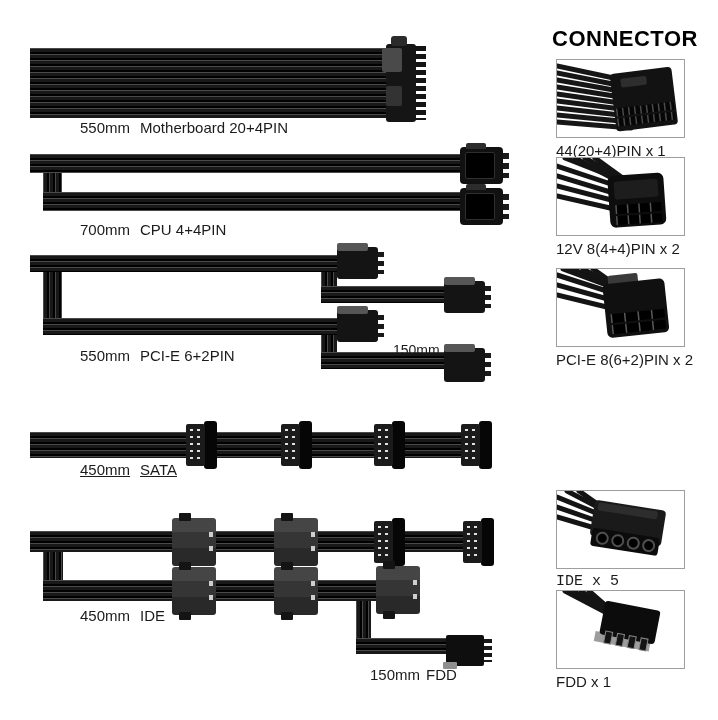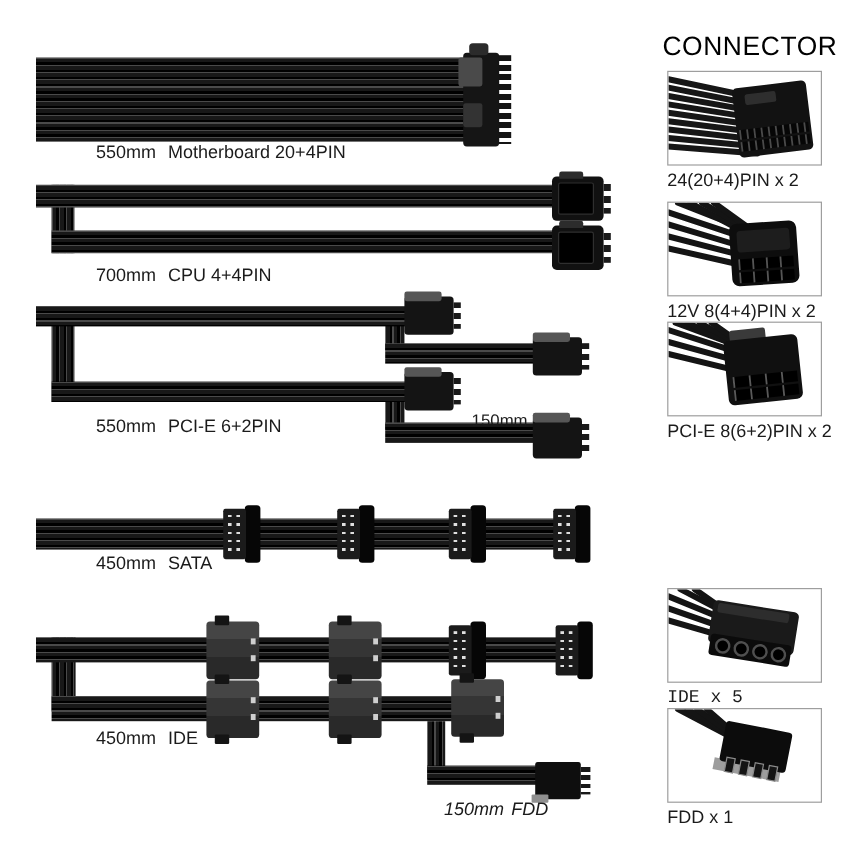--- a/index.html
+++ b/index.html
@@ -35,21 +35,21 @@
   .fdd{position:absolute;width:38px;height:31px;background:#0e0e0e;border-radius:2px;z-index:2;}
   .fdd::after{content:"";position:absolute;right:-8px;top:4px;width:8px;height:23px;
       background:repeating-linear-gradient(to bottom,#181818 0 4px,transparent 4px 7px);}
   .fdd::before{content:"";position:absolute;left:-3px;bottom:-3px;width:14px;height:7px;background:#8f8f8f;border-radius:1px;}
   
   .lbl{position:absolute;font-size:15px;line-height:17px;white-space:nowrap;z-index:4;color:#1b1b1b;text-align:center;}
   .lbl .len{margin-right:10px;}
   .lbl-sm{position:absolute;font-size:14px;line-height:15px;white-space:nowrap;z-index:4;color:#1b1b1b;}
   .lbl-sm .len{margin-right:6px;}
   
-  .panel-title{position:absolute;left:552px;top:26px;font-size:22px;font-weight:400;letter-spacing:.5px;color:#000;}
+  .panel-title{position:absolute;left:552px;top:26px;font-size:22px;font-weight:700;letter-spacing:.5px;color:#000;}
   .conn-item{position:absolute;left:556px;width:129px;}
   .conn-box{width:127px;height:77px;border:1px solid #9e9e9e;background:#fff;overflow:hidden;}
   .conn-cap{margin-top:4px;font-size:15px;color:#1b1b1b;white-space:nowrap;}
   svg{display:block;}
 </style>
 </head>
 <body>
 
 <div class="stage">
 
@@ -104,21 +104,21 @@
       <div class="cap"></div>
     </div>
   <div class="sata" style="left:374px;top:421px;height:48px;">
       <div class="pins"></div>
       <div class="cap"></div>
     </div>
   <div class="sata" style="left:461px;top:421px;height:48px;">
       <div class="pins"></div>
       <div class="cap"></div>
     </div>
-  <div class="lbl" style="left:80px;top:461px;">
+  <div class="lbl" style="left:80px;top:461px;text-decoration:underline;">
     <span class="len">450mm</span><span>SATA</span>
   </div>
 
   <div class="rib-h" style="left:30px;top:531px;width:445px;height:21px;"></div>
   <div class="ide" style="left:172px;top:518px;">
     <div class="pin" style="top:14px;"></div>
       <div class="pin" style="top:28px;"></div>
   </div>
   <div class="ide" style="left:274px;top:518px;">
     <div class="pin" style="top:14px;"></div>
@@ -145,21 +145,21 @@
   <div class="ide" style="left:376px;top:566px;">
     <div class="pin" style="top:14px;"></div>
       <div class="pin" style="top:28px;"></div>
   </div>
   <div class="lbl" style="left:80px;top:607px;">
     <span class="len">450mm</span><span>IDE</span>
   </div>
   <div class="rib-v" style="left:356px;top:601px;width:15px;height:48px;"></div>
   <div class="rib-h" style="left:356px;top:638px;width:96px;height:16px;"></div>
   <div class="fdd" style="left:446px;top:635px;"></div>
-  <div class="lbl-sm" style="left:370px;top:667px;font-size:15px;font-style:italic;">
+  <div class="lbl-sm" style="left:370px;top:667px;font-size:15px;">
     <span class="len">150mm</span><span>FDD</span>
   </div>
 
   <div class="panel-title">CONNECTOR</div>
 
   <div class="conn-item" style="top:59px;">
     <div class="conn-box">
       <svg width="127" height="77" viewBox="0 0 127 77">
         <g stroke="#161616" stroke-width="5" stroke-linecap="round">
           <line x1="0" y1="6" x2="66" y2="20"></line>
@@ -175,24 +175,24 @@
         <g transform="rotate(-7 88 40)">
           <rect x="56" y="10" width="62" height="58" rx="4" fill="#121212"></rect>
           <rect x="66" y="16" width="26" height="9" rx="2" fill="#2e2e2e"></rect>
           <line x1="58" y1="49" x2="116" y2="49" stroke="#060606" stroke-width="8"></line>
           <line x1="58" y1="49" x2="116" y2="49" stroke="#4a4a4a" stroke-width="8" stroke-dasharray="1.5 4.5"></line>
           <line x1="58" y1="59" x2="116" y2="59" stroke="#060606" stroke-width="8"></line>
           <line x1="58" y1="59" x2="116" y2="59" stroke="#4a4a4a" stroke-width="8" stroke-dasharray="1.5 4.5"></line>
         </g>
       </svg>
     </div>
-    <div class="conn-cap">24(20+4)PIN x 2</div>
-  </div>
-
-  <div class="conn-item" style="top:168px;">
+    <div class="conn-cap">44(20+4)PIN x 1</div>
+  </div>
+
+  <div class="conn-item" style="top:157px;">
     <div class="conn-box">
       <svg width="127" height="77" viewBox="0 0 127 77">
         <g stroke="#141414" stroke-width="5" stroke-linecap="round">
           <line x1="0" y1="8" x2="60" y2="28"></line>
             <line x1="0" y1="18" x2="60" y2="36"></line>
           <line x1="0" y1="28" x2="62" y2="44"></line>
             <line x1="0" y1="38" x2="62" y2="52"></line>
           <line x1="8" y1="0" x2="64" y2="22"></line>
             <line x1="18" y1="0" x2="66" y2="26"></line>
           <line x1="28" y1="0" x2="70" y2="24"></line>

